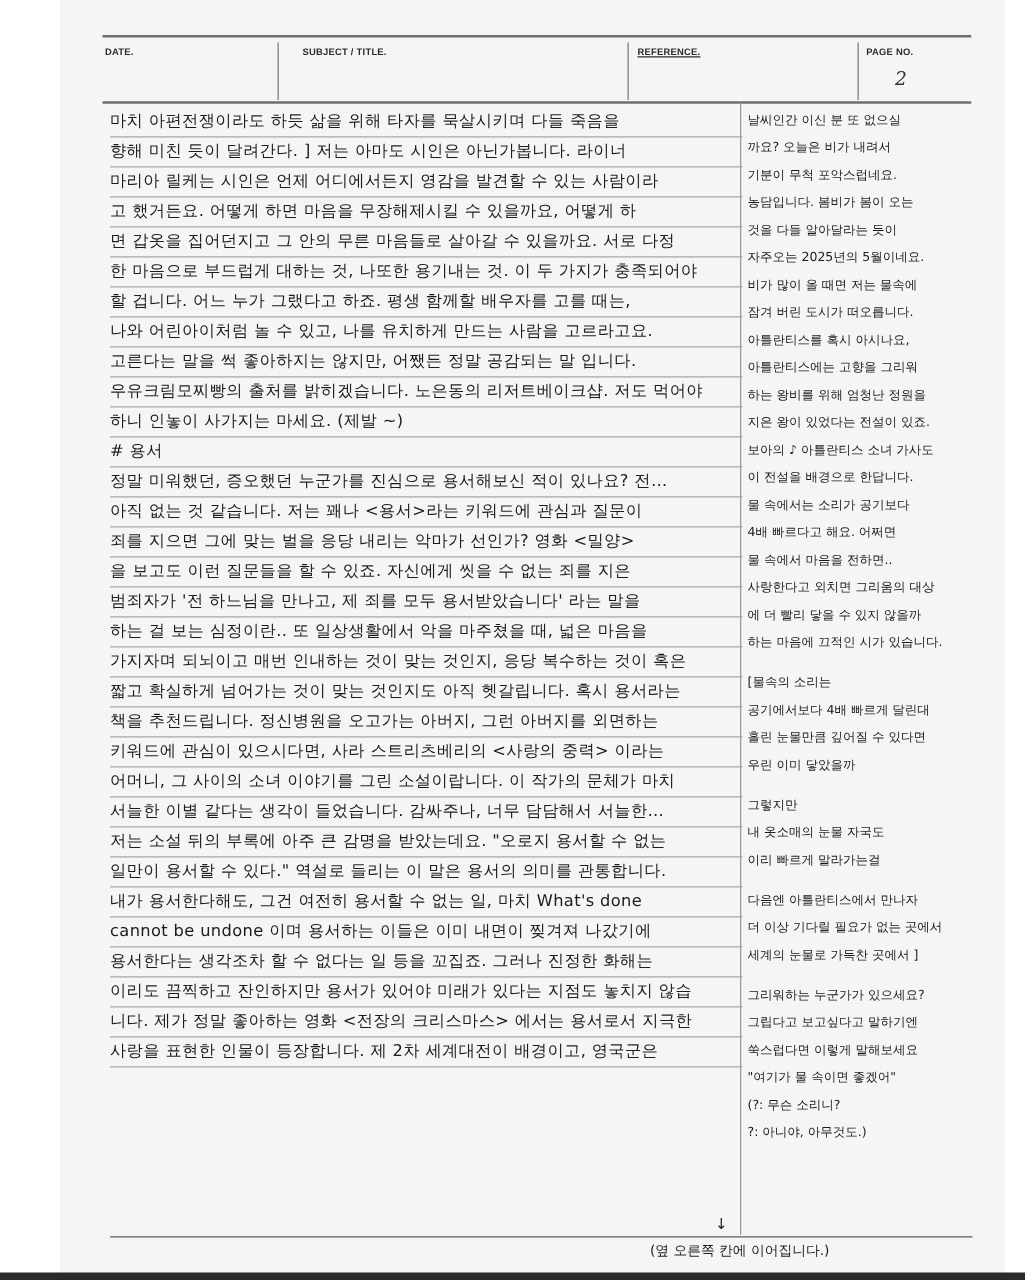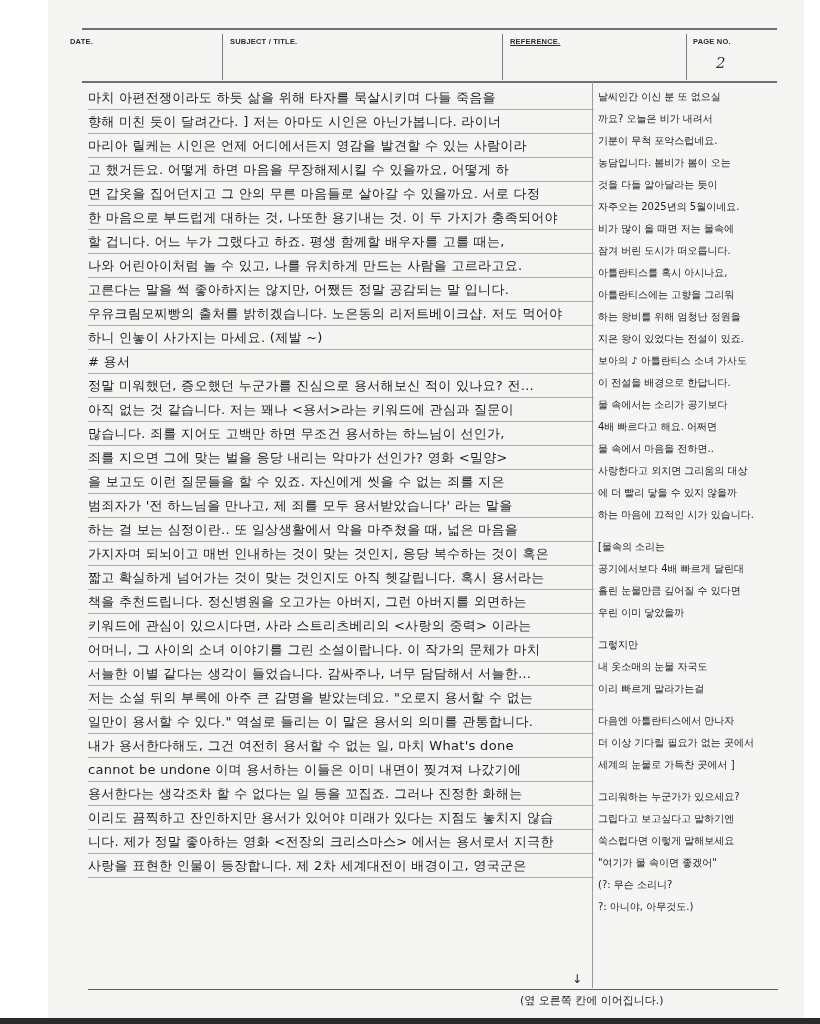--- a/index.html
+++ b/index.html
@@ -20,23 +20,23 @@
   .col-right .rline { height:22px; line-height:22px; font-size:10px; white-space:nowrap; overflow:hidden; }
   .bottom-rule { position:absolute; left:88px; top:989px; width:690px; height:1px; background:#5c5c5c; }
   .continue-note { position:absolute; left:520px; top:993px; font-size:11px; color:#1c1c1c; }
 </style>
 </head>
 <body>
 
 <div class="paper"></div>
 
 <div class="rule header-top"></div>
-<div class="hdr-label" style="left:70px;">DATE.</div>
+<div class="hdr-label" style="left:84px;">DATE.</div>
 <div class="hdr-div" style="left:222px;"></div>
-<div class="hdr-label" style="left:230px;text-align:right;">SUBJECT / TITLE.</div>
+<div class="hdr-label" style="left:242px;text-align:right;">SUBJECT / TITLE.</div>
 <div class="hdr-div" style="left:502px;"></div>
 <div class="hdr-label" style="left:510px;text-decoration:underline;">REFERENCE.</div>
 <div class="hdr-div" style="left:686px;"></div>
 <div class="hdr-label" style="left:693px;">PAGE NO.</div>
 <div class="page-no-value">2</div>
 <div class="rule header-bottom"></div>
 
 <div class="col-divider"></div>
 
 <div class="col-left" id="left-col">
@@ -47,21 +47,20 @@
     <div class="line">면 갑옷을 집어던지고 그 안의 무른 마음들로 살아갈 수 있을까요. 서로 다정</div>
     <div class="line">한 마음으로 부드럽게 대하는 것, 나또한 용기내는 것. 이 두 가지가 충족되어야</div>
     <div class="line">할 겁니다. 어느 누가 그랬다고 하죠. 평생 함께할 배우자를 고를 때는,</div>
     <div class="line">나와 어린아이처럼 놀 수 있고, 나를 유치하게 만드는 사람을 고르라고요.</div>
     <div class="line">고른다는 말을 썩 좋아하지는 않지만, 어쨌든 정말 공감되는 말 입니다.</div>
     <div class="line">우유크림모찌빵의 출처를 밝히겠습니다. 노은동의 리저트베이크샵. 저도 먹어야</div>
     <div class="line">하니 인놓이 사가지는 마세요. (제발 ~)</div>
     <div class="line"># 용서</div>
     <div class="line">정말 미워했던, 증오했던 누군가를 진심으로 용서해보신 적이 있나요? 전…</div>
     <div class="line">아직 없는 것 같습니다. 저는 꽤나 &lt;용서&gt;라는 키워드에 관심과 질문이</div>
-    <div class="line">많습니다. 죄를 지어도 고백만 하면 무조건 용서하는 하느님이 선인가,</div>
     <div class="line">죄를 지으면 그에 맞는 벌을 응당 내리는 악마가 선인가? 영화 &lt;밀양&gt;</div>
     <div class="line">을 보고도 이런 질문들을 할 수 있죠. 자신에게 씻을 수 없는 죄를 지은</div>
     <div class="line">범죄자가 '전 하느님을 만나고, 제 죄를 모두 용서받았습니다' 라는 말을</div>
     <div class="line">하는 걸 보는 심정이란.. 또 일상생활에서 악을 마주쳤을 때, 넓은 마음을</div>
     <div class="line">가지자며 되뇌이고 매번 인내하는 것이 맞는 것인지, 응당 복수하는 것이 혹은</div>
     <div class="line">짧고 확실하게 넘어가는 것이 맞는 것인지도 아직 헷갈립니다. 혹시 용서라는</div>
     <div class="line">책을 추천드립니다. 정신병원을 오고가는 아버지, 그런 아버지를 외면하는</div>
     <div class="line">키워드에 관심이 있으시다면, 사라 스트리츠베리의 &lt;사랑의 중력&gt; 이라는</div>
     <div class="line">어머니, 그 사이의 소녀 이야기를 그린 소설이랍니다. 이 작가의 문체가 마치</div>
     <div class="line">서늘한 이별 같다는 생각이 들었습니다. 감싸주나, 너무 담담해서 서늘한…</div>

